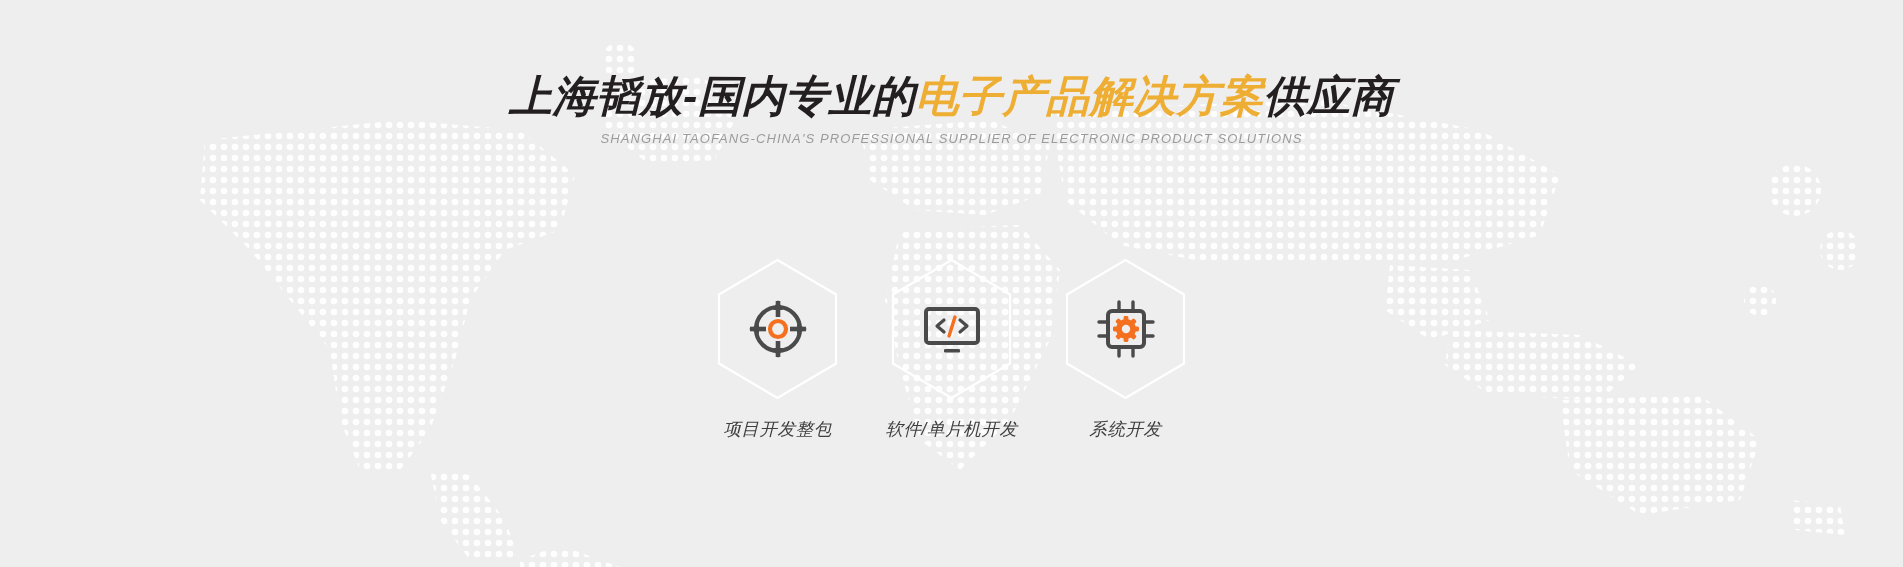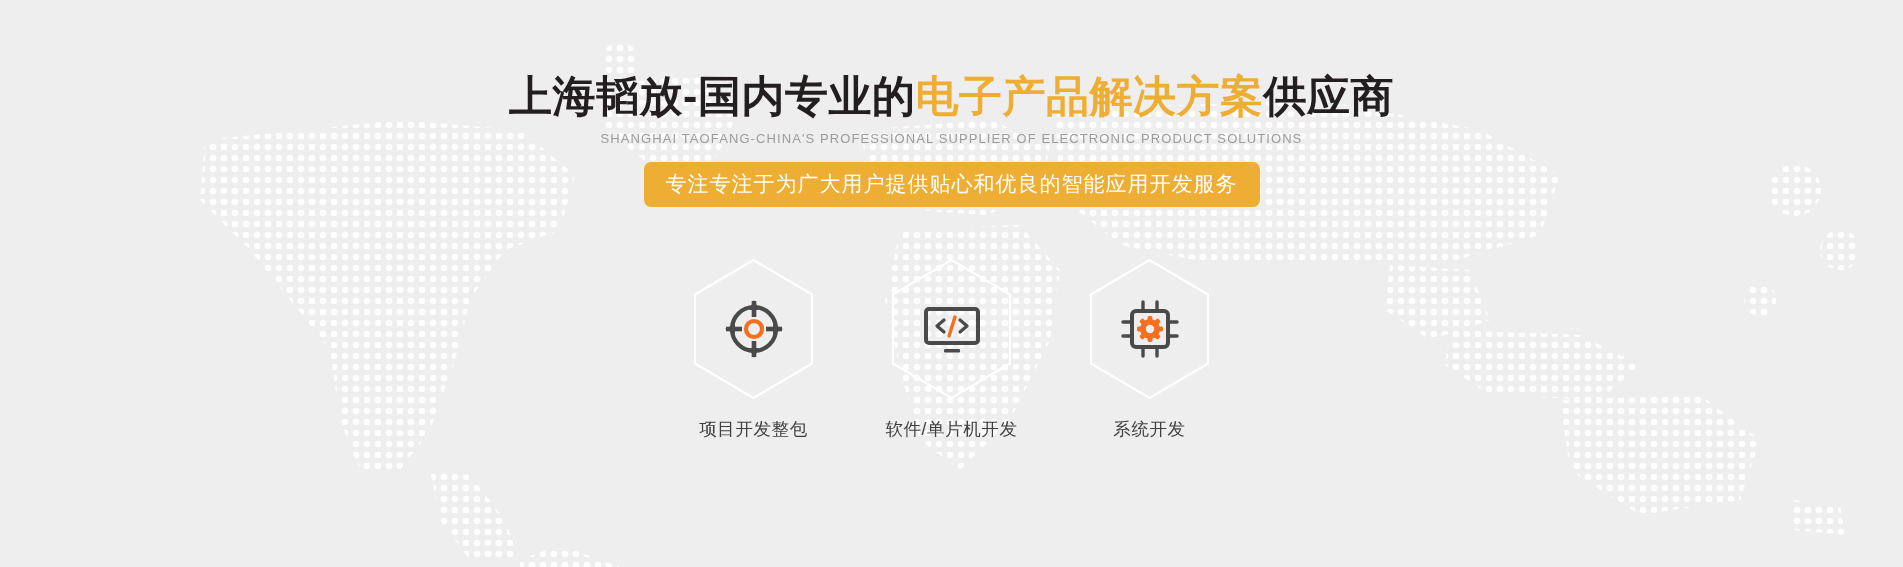--- a/index.html
+++ b/index.html
@@ -10,20 +10,21 @@
     position:relative;
   }
 
   
   #banner {
     position:relative;
     width:1903px;
     height:567px;
     background:#efeeee;
     overflow:hidden;
+    font-style:italic;
   }
 
   
   #worldmap {
     position:absolute;
     left:0; top:0;
     width:1903px; height:567px;
     opacity:1;
     pointer-events:none;
   }
@@ -71,21 +72,21 @@
   }
 
   
   .features {
     position:absolute;
     left:50%;
     transform:translateX(-50%);
     top:258px;
     display:flex;
     align-items:flex-start;
-    gap:30px;
+    gap:6px;
     justify-content:center;
   }
   .feature {
     width:168px;
     display:flex;
     flex-direction:column;
     align-items:center;
   }
   .hex {
     position:relative;
@@ -156,23 +157,20 @@
       </mask>
     </defs>
     <rect x="0" y="0" width="1903" height="567" fill="url(#dotgrid)" mask="url(#landmask)" opacity="0.95"></rect>
   </svg>
 
   <div class="text-block">
     <h1 class="main-title"><span>上海韬放-国内专业的</span><span class="hl">电子产品解决方案</span><span>供应商</span></h1>
 
     <div class="sub-title">SHANGHAI TAOFANG-CHINA'S PROFESSIONAL SUPPLIER OF ELECTRONIC PRODUCT SOLUTIONS</div>
 
-    <div class="badge-wrap">
-      <span class="badge">专注专注于为广大用户提供贴心和优良的智能应用开发服务</span>
-    </div>
   </div>
 
   <div class="features">
 
     <div class="feature">
       <div class="hex">
         <svg class="hex-outline" viewBox="0 0 125 142">
           <polygon points="62.5,2 121,36.5 121,105.5 62.5,140 4,105.5 4,36.5" fill="none" stroke="#ffffff" stroke-width="2.2"></polygon>
         </svg>
         <svg class="glyph" viewBox="0 0 64 64">

